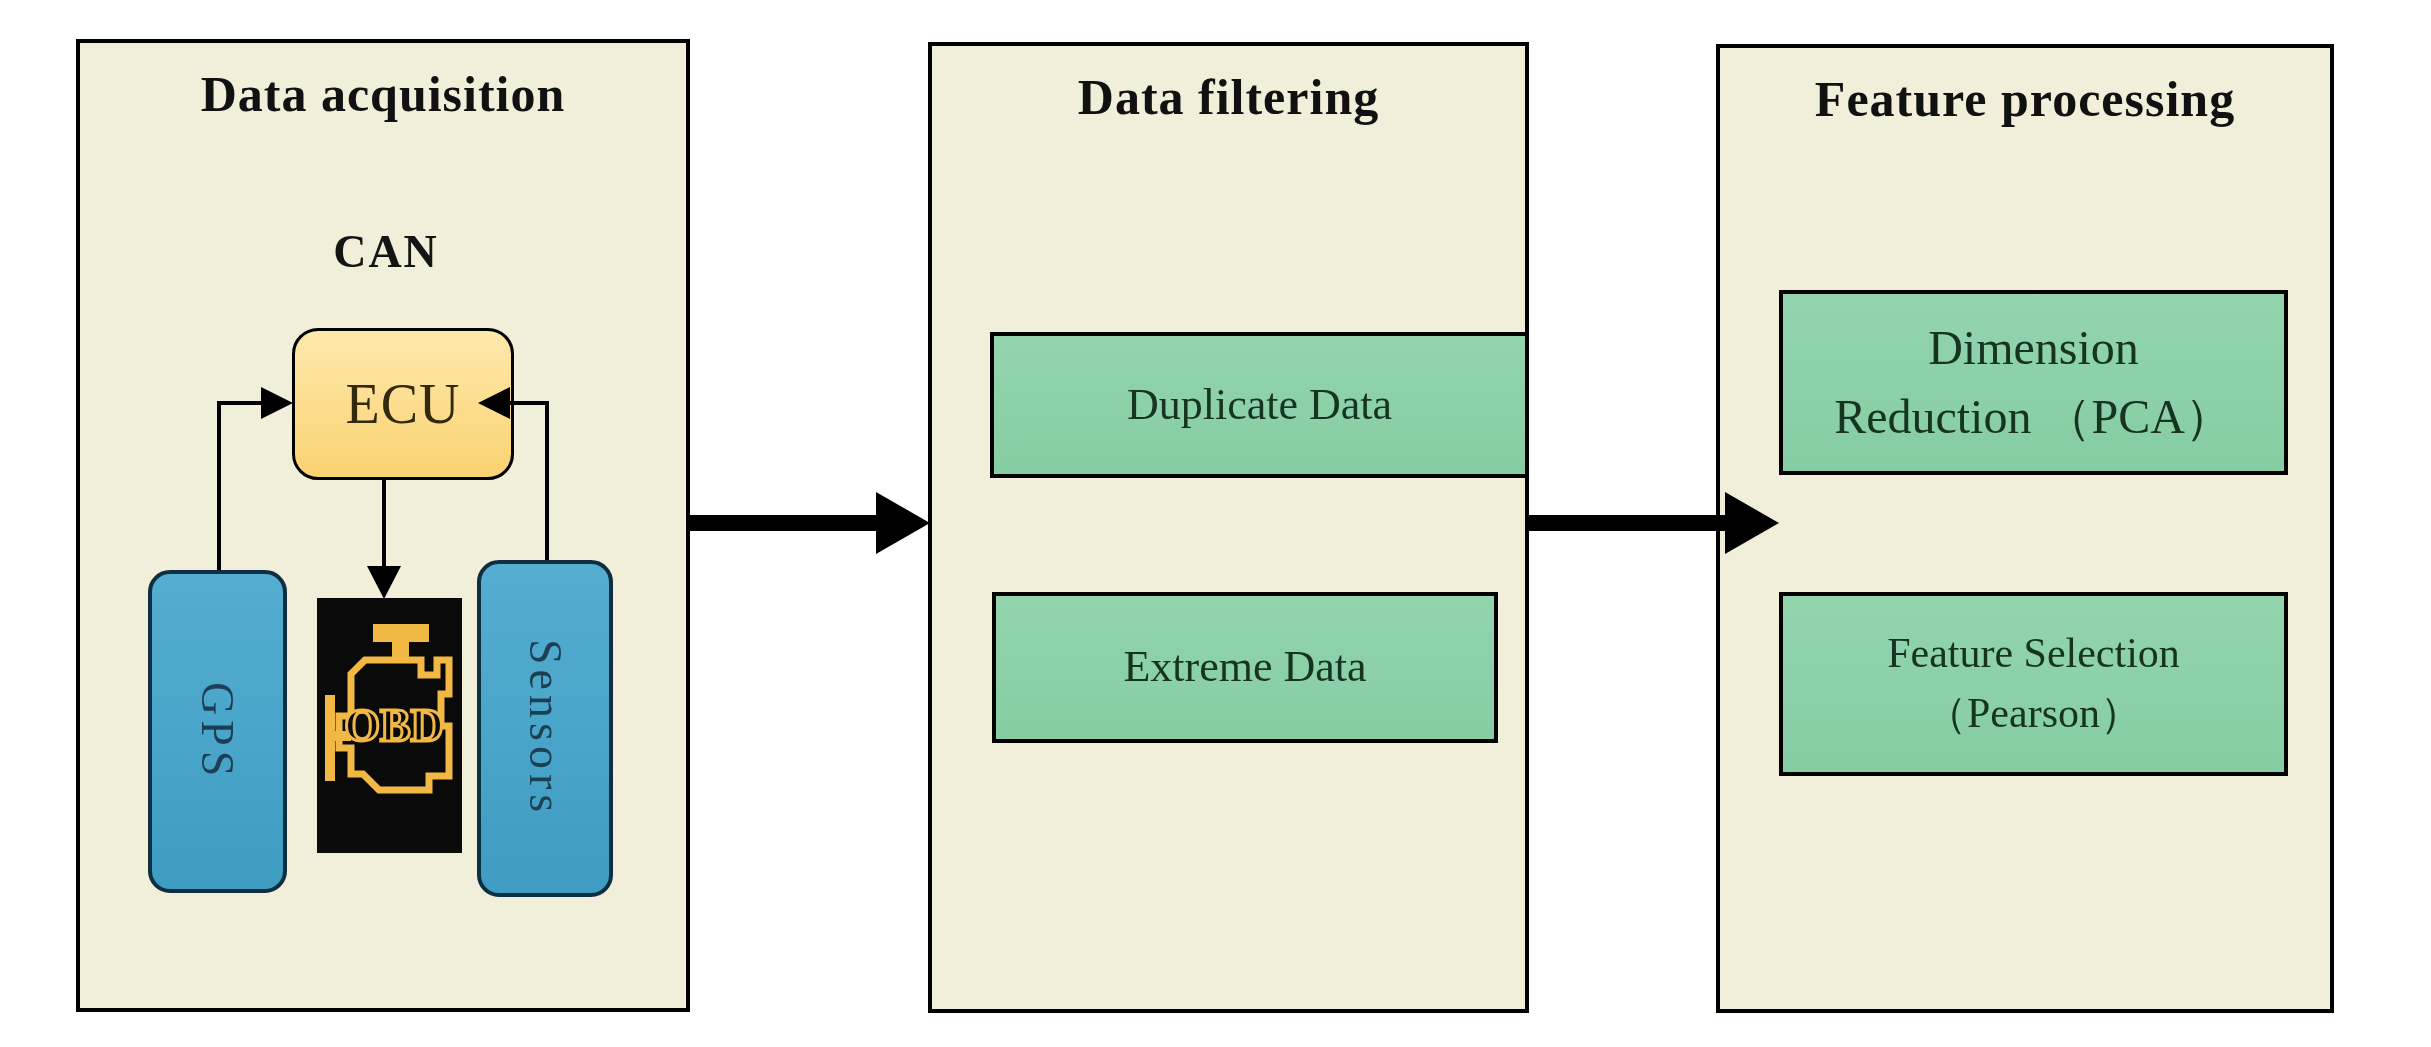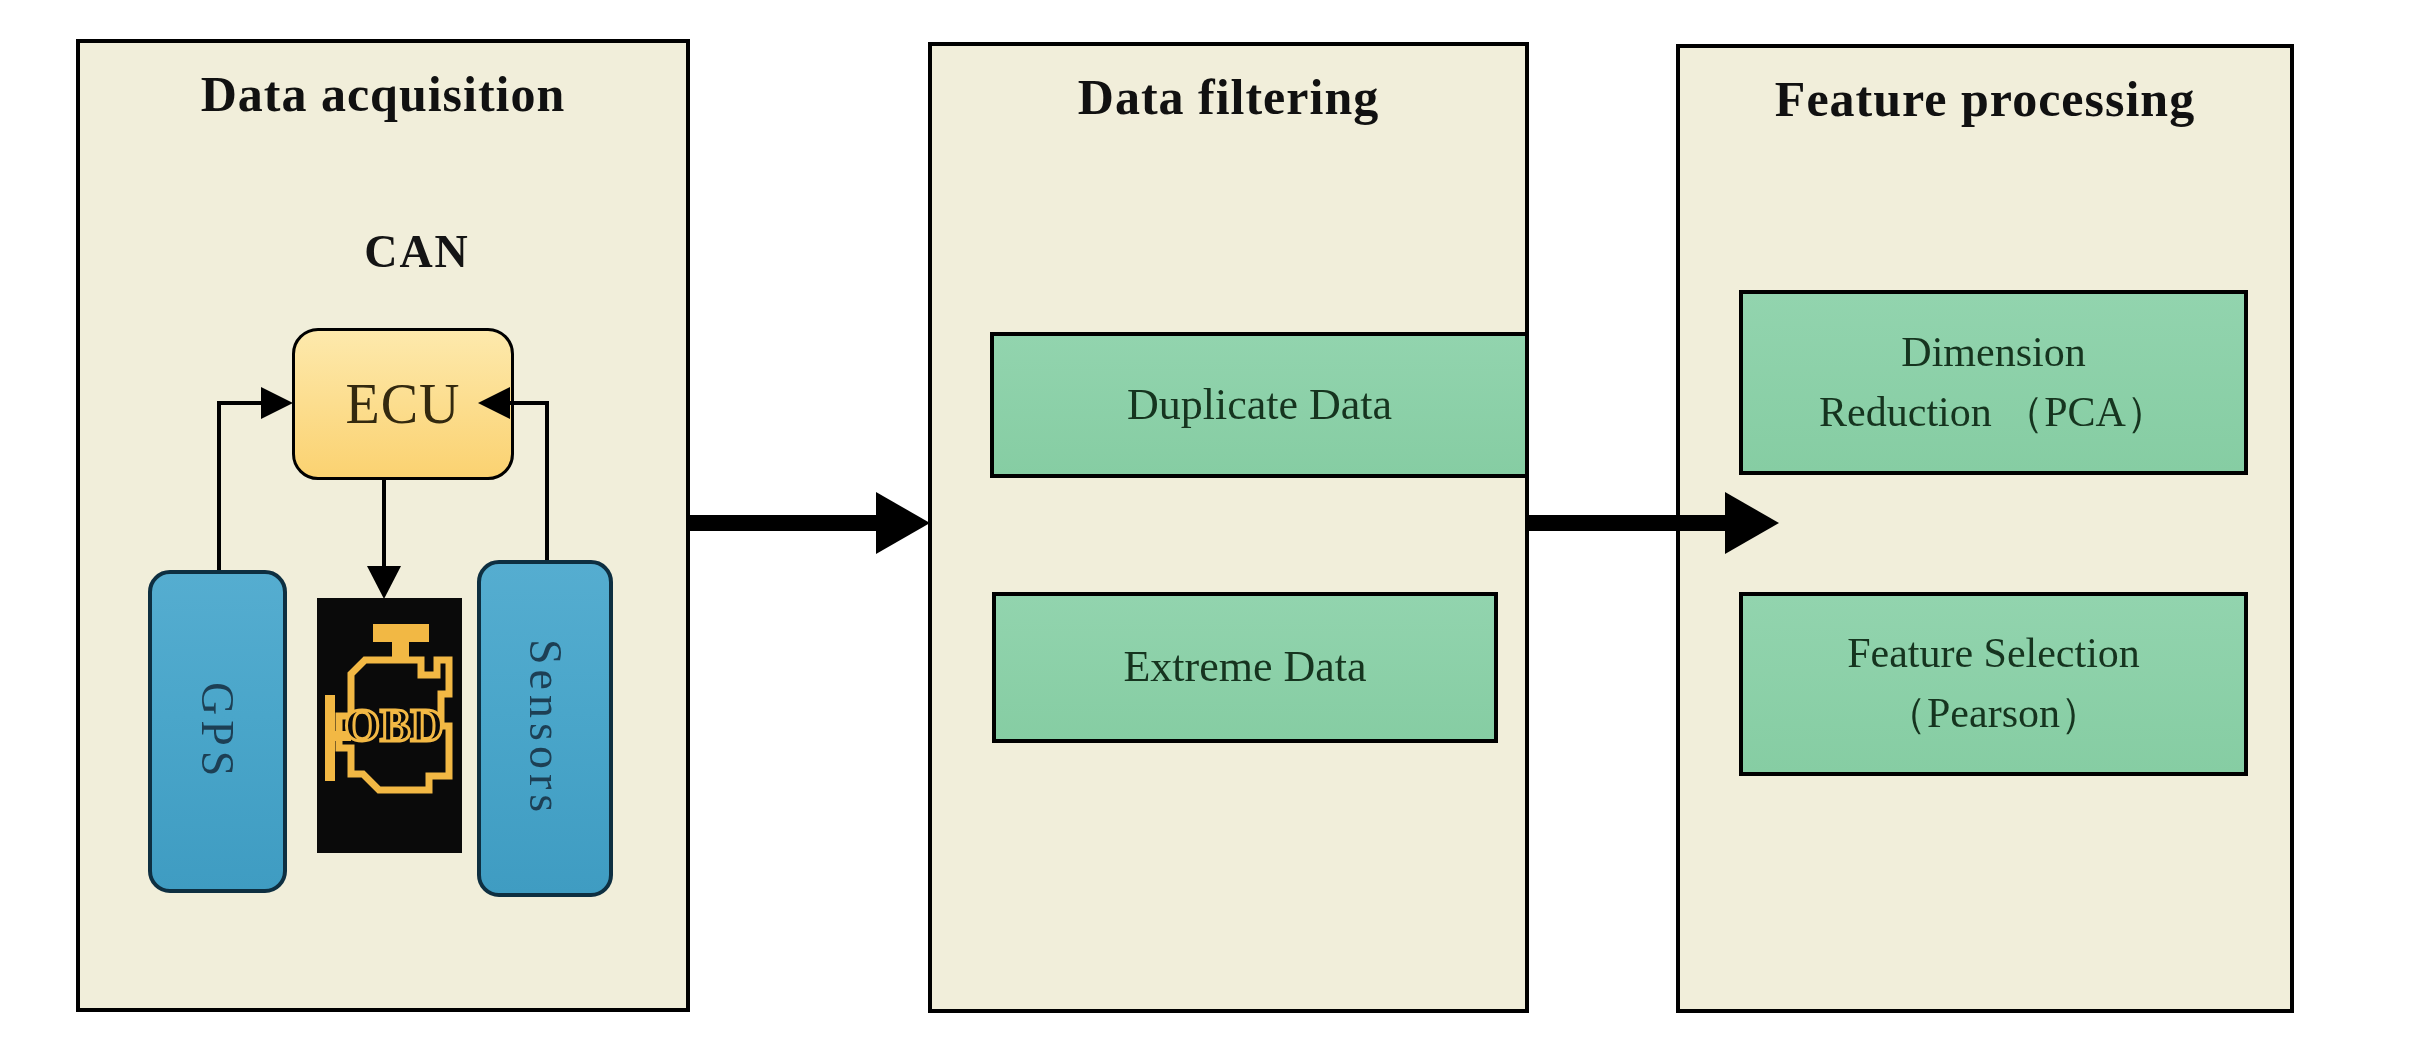--- a/index.html
+++ b/index.html
@@ -34,21 +34,20 @@
     font-size:50px;
     color:#111111;
     letter-spacing:1px;
   }
 
   
   .can-label{
     position:absolute;left:0;top:182px;width:612px;
     text-align:center;font-weight:bold;font-size:46px;color:#141414;
     letter-spacing:2px;
-    margin-left:31px;
   }
   .ecu-box{
     position:absolute;left:212px;top:285px;width:222px;height:152px;
     background:linear-gradient(180deg,var(--ecu-top) 0%,var(--ecu-bottom) 100%);
     border:3px solid #000000;
     border-radius:26px;
     display:flex;align-items:center;justify-content:center;
     font-size:56px;color:#33290f;letter-spacing:1px;
   }
   .vbox{
@@ -149,24 +148,24 @@
 
     <div class="green-box" style="left:58px;top:286px;width:539px;height:146px;">
       <span class="bline">Duplicate Data</span>
     </div>
 
     <div class="green-box" style="left:60px;top:546px;width:506px;height:151px;">
       <span class="bline">Extreme Data</span>
     </div>
   </div>
 
-  <div class="panel" style="left:1676px;top:44px;width:618px;height:969px;">
+  <div class="panel" style="left:1716px;top:44px;width:618px;height:969px;">
     <div class="panel-title">Feature processing</div>
 
-    <div class="green-box" style="left:59px;top:242px;width:509px;height:185px;font-size:42px;">
+    <div class="green-box" style="left:59px;top:242px;width:509px;height:185px;font-size:48px;">
       <span class="bline">Dimension</span>
       <span class="bline">Reduction （PCA）</span>
     </div>
 
     <div class="green-box" style="left:59px;top:544px;width:509px;height:184px;font-size:42px;">
       <span class="bline">Feature Selection</span>
       <span class="bline">（Pearson）</span>
     </div>
   </div>
 

